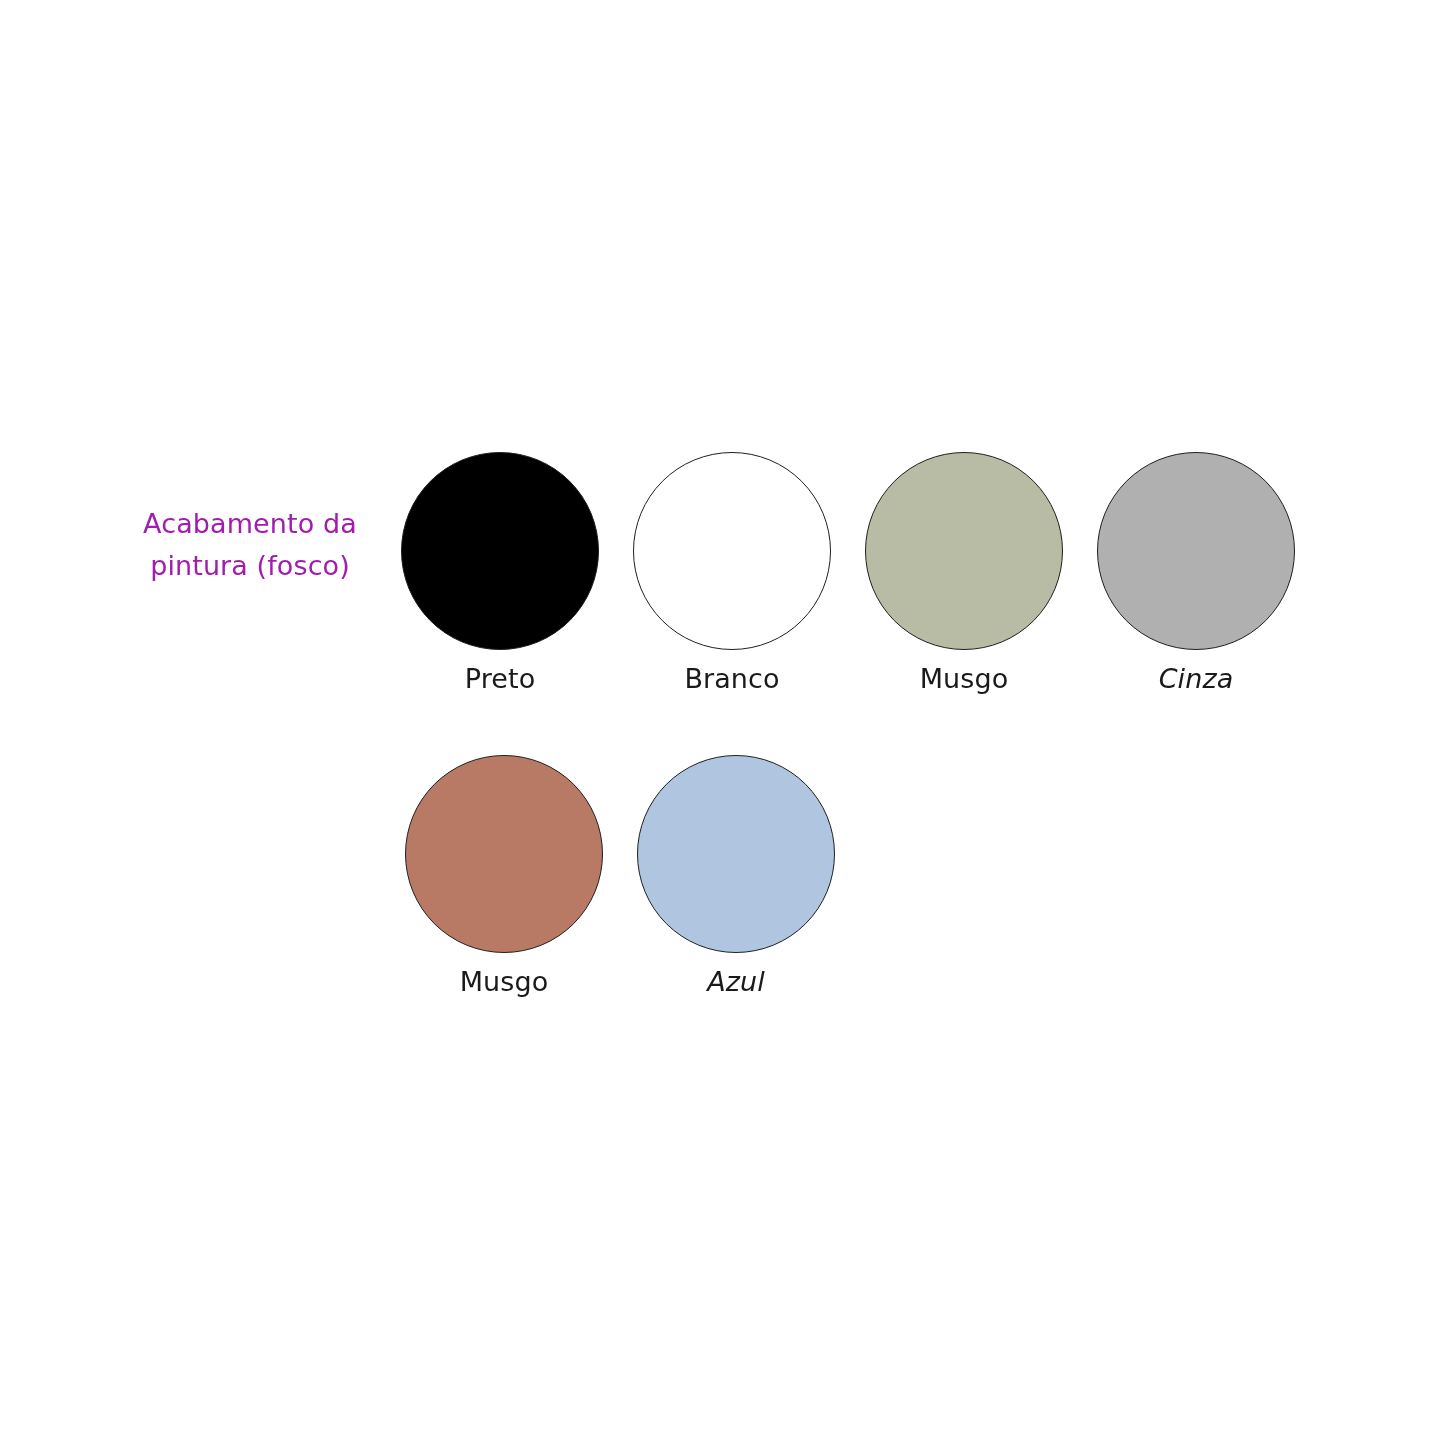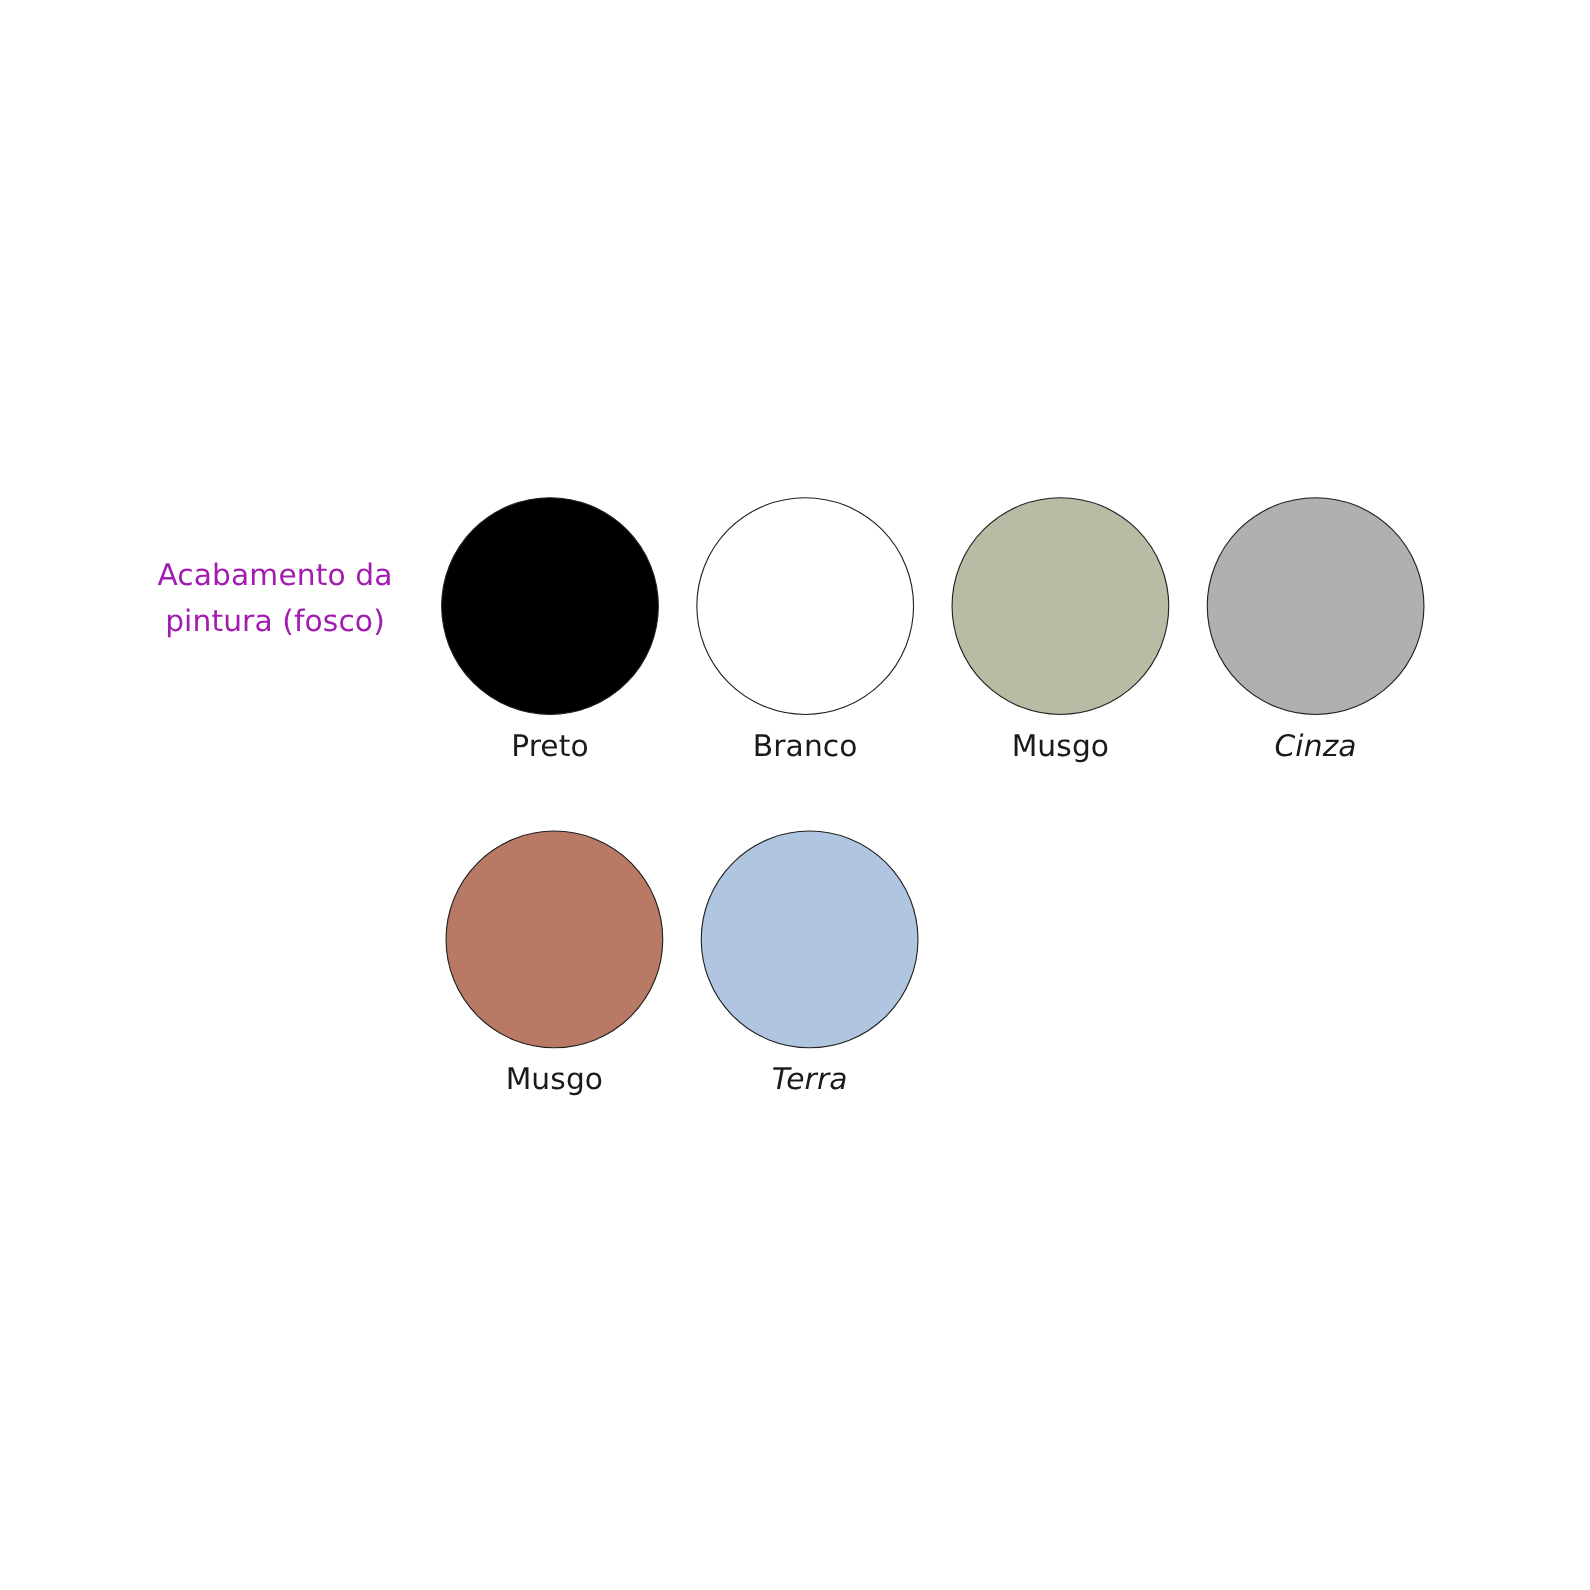--- a/index.html
+++ b/index.html
@@ -102,17 +102,17 @@
       </div>
     </div>
 
   <div class="swatch-row" id="swatch-row-2">
       <div class="swatch-item">
         <div class="swatch-circle" style="background: rgb(185, 122, 101); border-color: rgb(31, 31, 31);"></div>
         <div class="swatch-label">Musgo</div>
       </div>
       <div class="swatch-item">
         <div class="swatch-circle" style="background: rgb(176, 198, 224); border-color: rgb(31, 31, 31);"></div>
-        <div class="swatch-label">Terra</div>
+        <div class="swatch-label">Azul</div>
       </div>
     </div>
 
 </div>
 
 </body></html>

